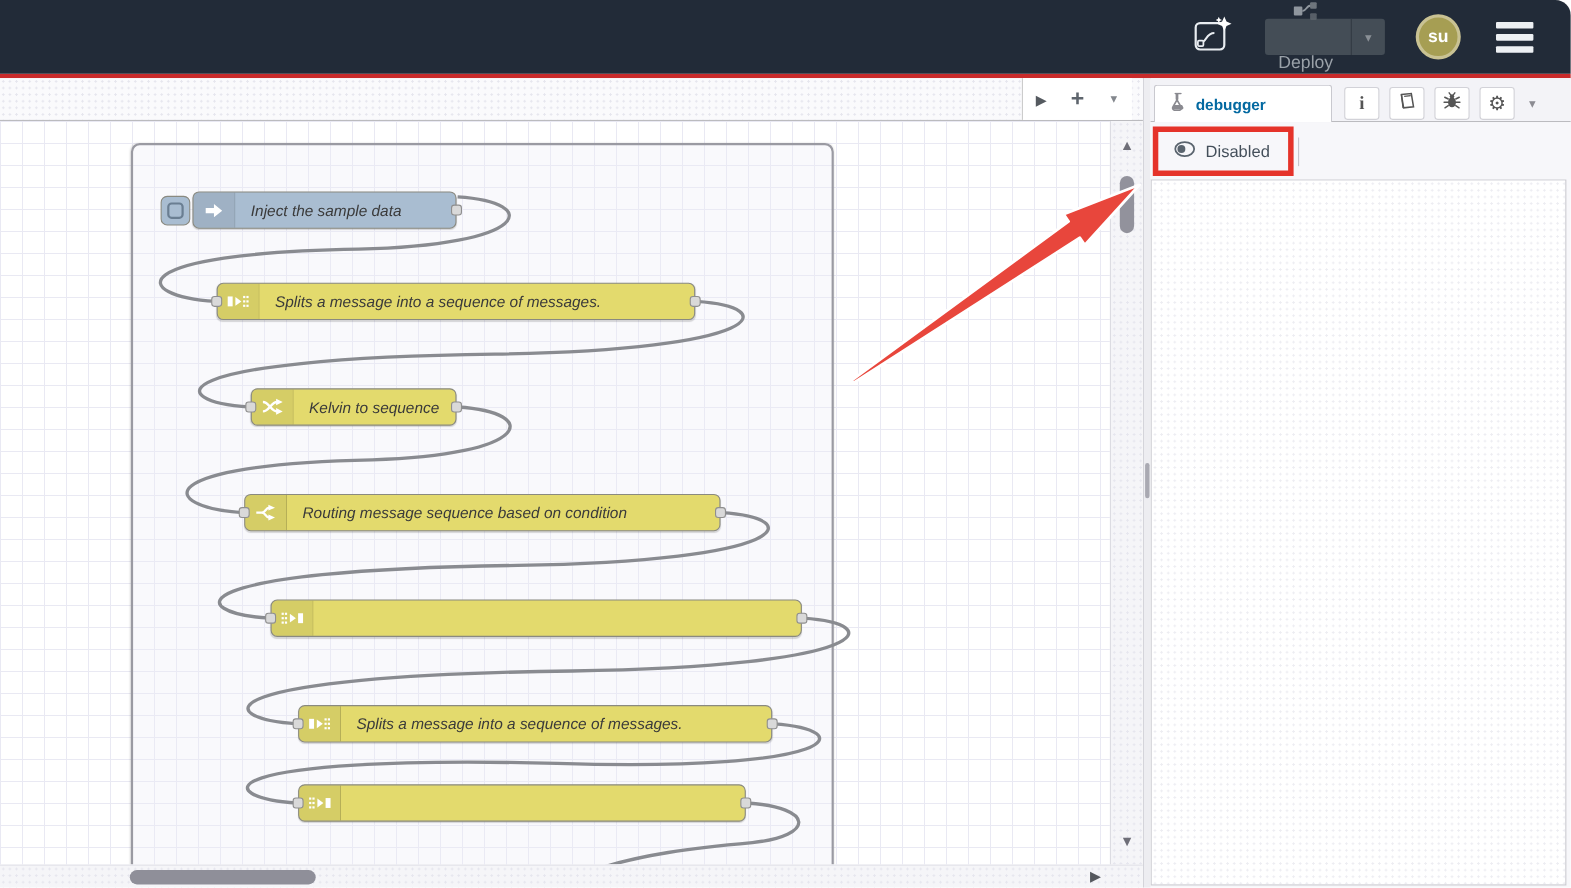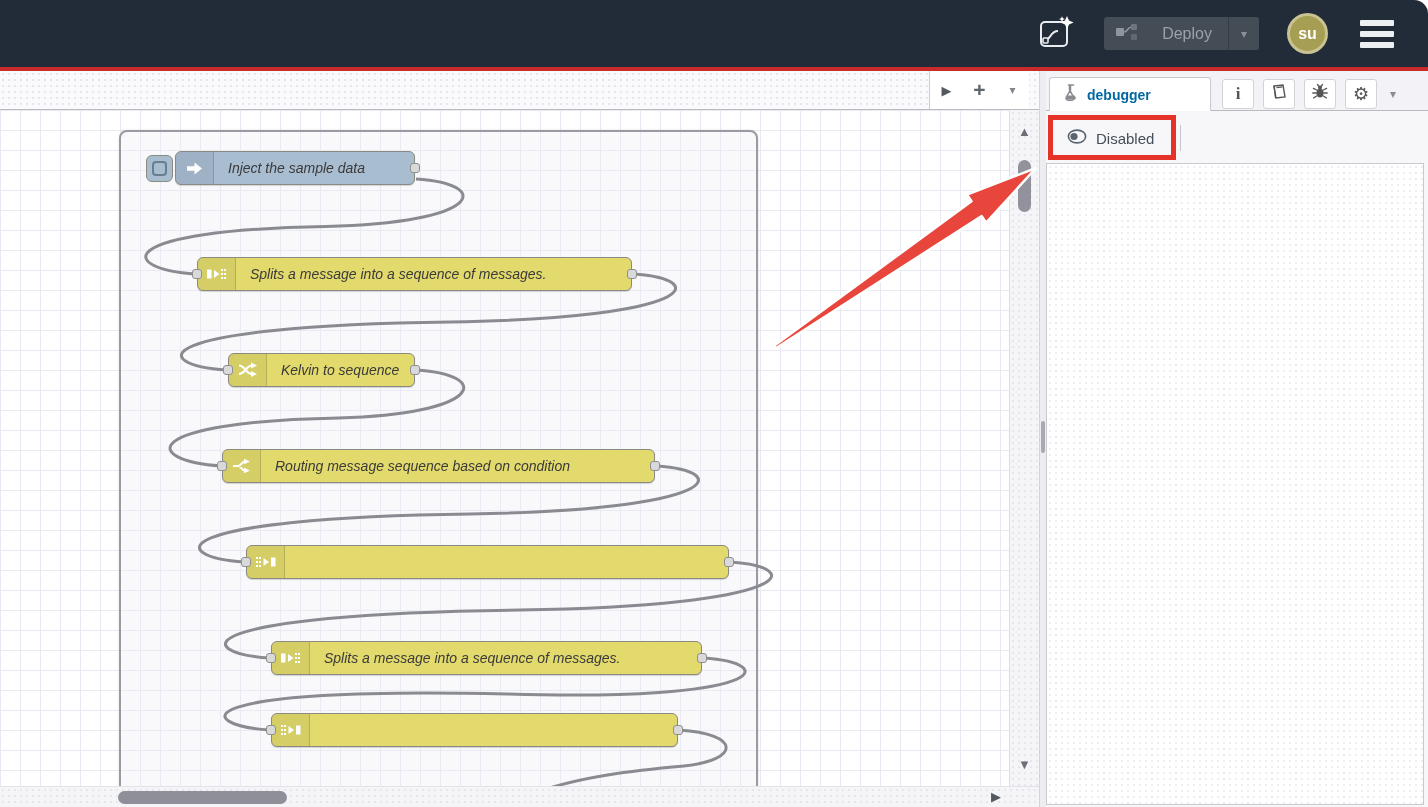--- a/index.html
+++ b/index.html
@@ -5,21 +5,21 @@
   * { box-sizing: border-box; margin: 0; padding: 0; }
   html,body { width:1428px; height:807px; overflow:hidden; background:#fff;
     font-family:"Liberation Sans", sans-serif; }
 
   
   .app-header { position:relative; height:67px; background:#222b38;
     border-top-right-radius:14px; display:flex; align-items:center; justify-content:flex-end; }
   .hdr-right { display:flex; align-items:center; gap:28px; margin-right:30px; }
   .ai-icon-btn { width:38px; height:38px; display:flex; align-items:center; justify-content:center; cursor:pointer; }
   .deploy-btn { display:flex; align-items:center; height:33px; background:#444d56; border-radius:3px; cursor:default; }
-  .deploy-main { display:flex; align-items:center; gap:24px; padding:0 16px 0 12px; }
+  .deploy-main { display:flex; align-items:center; gap:24px; padding:0 16px 0 12px;flex-direction:column; }
   .deploy-label { color:#9aa1a8; font-size:16px; }
   .deploy-caret { padding:0 12px; color:#8a9096; font-size:12px; border-left:1px solid #333b44;
     height:33px; display:flex; align-items:center; }
   .avatar { width:41px; height:41px; border-radius:50%; background:#a69e53; border:3px solid #c9c293;
     color:#fff; font-size:16px; font-weight:bold; display:flex; align-items:center; justify-content:center; cursor:pointer; }
   .hamburger { display:flex; flex-direction:column; gap:5px; cursor:pointer; padding:4px; }
   .hamburger span { width:34px; height:6px; background:#edf0f3; border-radius:1px; }
 
   .red-line { height:4px; background:#c92a2a; box-shadow:0 1px 0 #e3d6d6; }
 
@@ -162,21 +162,21 @@
         <svg id="wires-svg">
             <path d="M 416 69 C 494 74, 482 113, 326 116.5 C 110 120, 118 159, 196 164" fill="none" stroke="#898b90" stroke-width="3"></path>
             <path d="M 633 164 C 711 169, 699 208, 450 212 C 141 216, 149 255, 227 260" fill="none" stroke="#898b90" stroke-width="3"></path>
             <path d="M 416 260 C 494 265, 482 304, 338.5 308 C 135 312, 143 351, 221 356" fill="none" stroke="#898b90" stroke-width="3"></path>
             <path d="M 656 356 C 734 361, 722 400, 470.5 404 C 159 408, 167 447, 245 452" fill="none" stroke="#898b90" stroke-width="3"></path>
             <path d="M 730 452 C 808 457, 796 496, 520 500 C 184 504, 192 543, 270 548" fill="none" stroke="#898b90" stroke-width="3"></path>
             <path d="M 703 548 C 781 553, 769 592, 506.5 584 C 184 576, 192 615, 270 620" fill="none" stroke="#898b90" stroke-width="3"></path>
             <path d="M 679 620 c 62 4, 62 30, 5 36 c -56 5, -101 11, -141 24" fill="none" stroke="#898b90" stroke-width="3"></path>
           </svg>
         <div id="nodes-layer">
-            <div class="node" style="left: 175px; top: 41px; width: 240px; background: rgb(169, 189, 209);">
+            <div class="node" style="left: 175px; top: 64px; width: 240px; background: rgb(169, 189, 209);">
               <span class="icon-sec">
                 <svg width="20" height="17" viewBox="0 0 18 17">
                   <polygon points="1,6.2 8.5,6.2 8.5,2.5 16,8.5 8.5,14.5 8.5,10.8 1,10.8" fill="#fff"></polygon>
                 </svg>
               </span>
               <span class="lbl">Inject the sample data</span>
               <span class="port out"></span>
               <span class="inject-btn" style="background: rgb(169, 189, 209);">
                 <span></span>
               </span>

